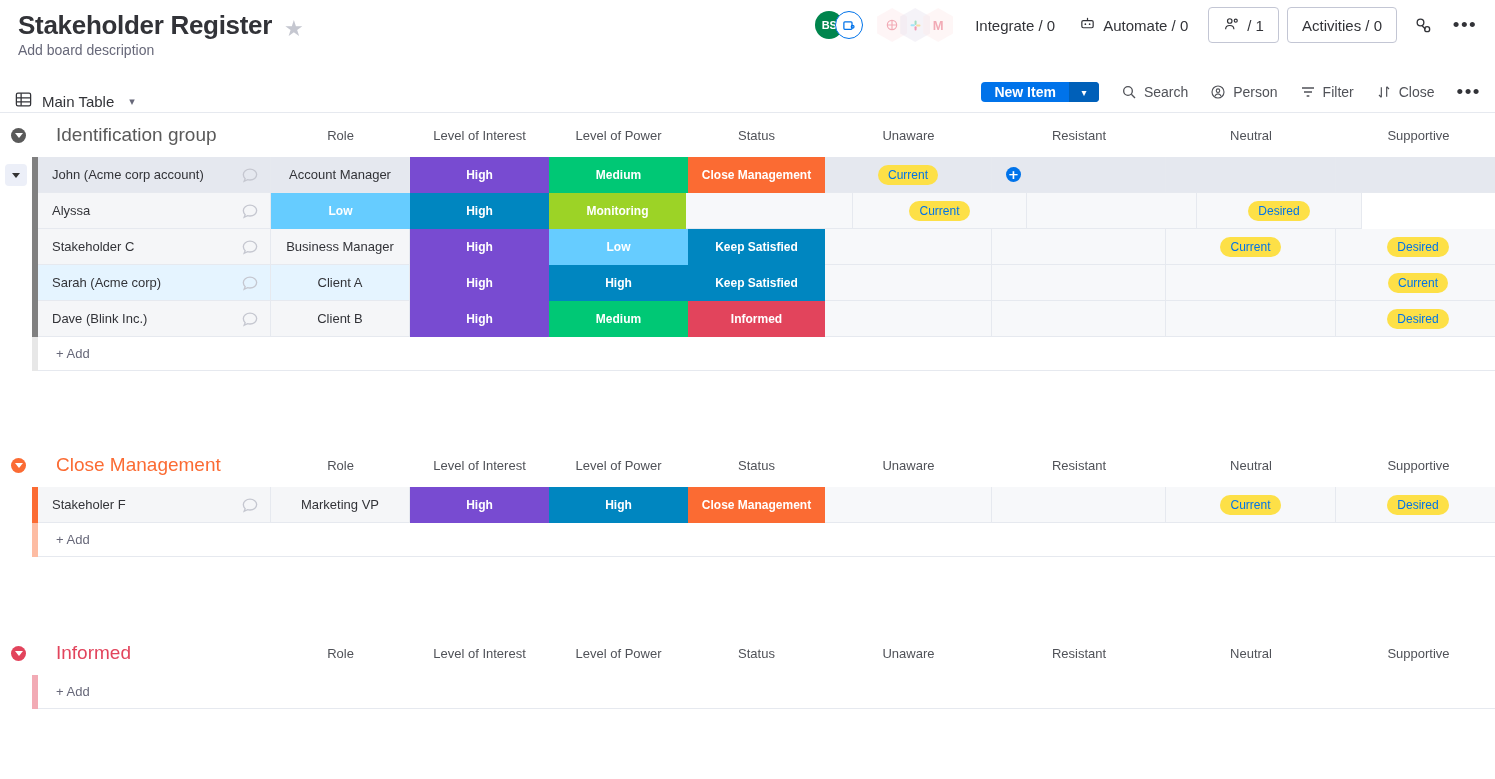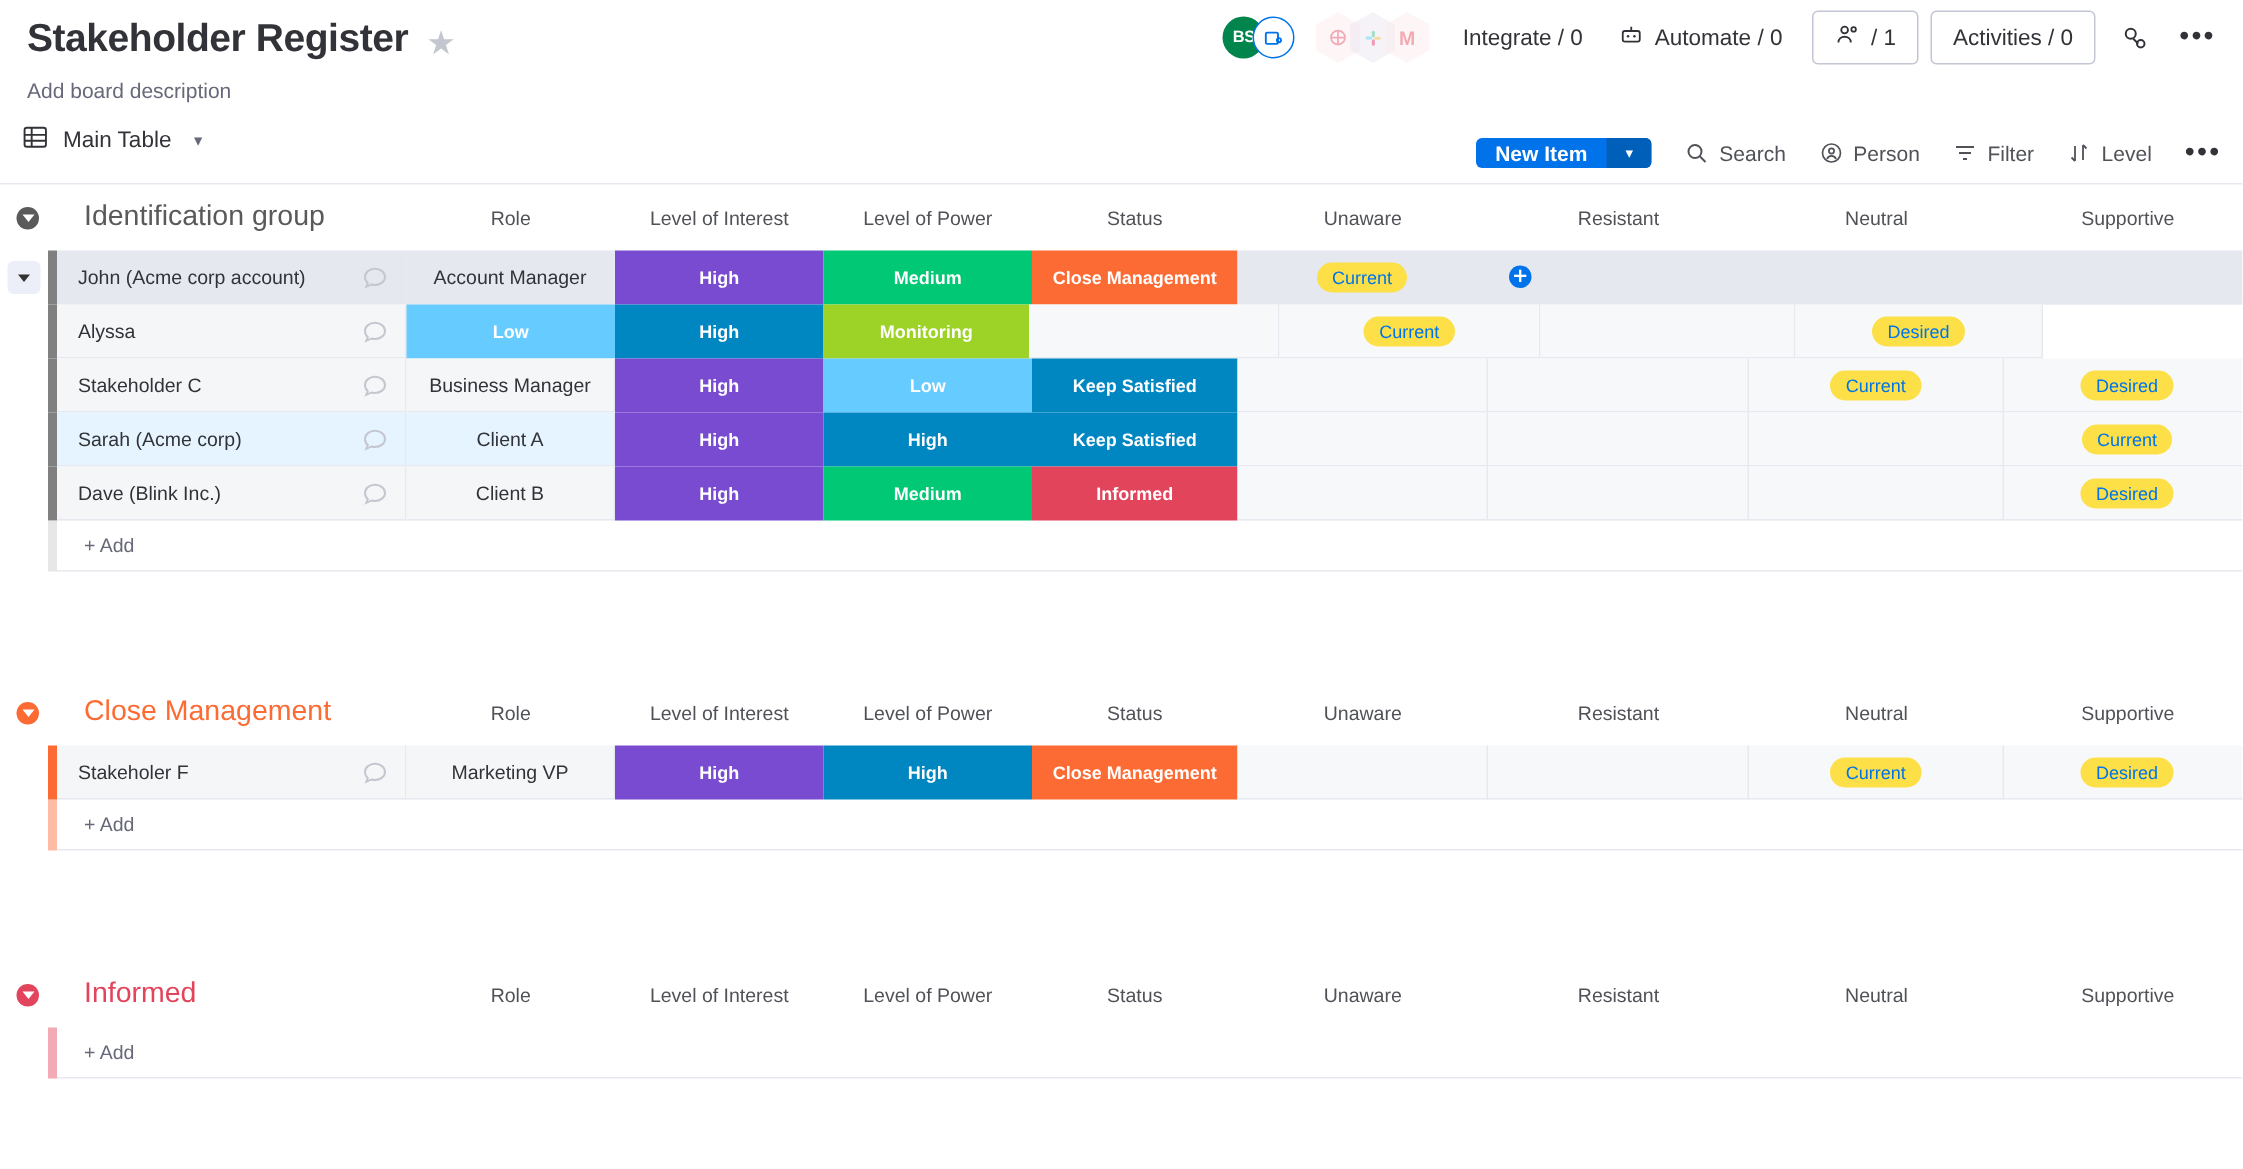--- a/index.html
+++ b/index.html
@@ -14,21 +14,21 @@
 
   
   .board-header { position: relative; padding: 0 0 0 18px; }
   .title-row { display: flex; align-items: flex-start; padding-top: 8px; }
   .board-title {
     font-size: 26px; font-weight: bold; letter-spacing: -0.3px;
     color: #323338; line-height: 34px; margin: 0;
   }
   .star-icon { margin: 10px 0 0 12px; color: #c5c7d0; font-size: 22px; line-height: 1; }
   .board-desc {
-    font-size: 14px; color: #676879; margin-top: 10px;
+    font-size: 14px; color: #676879; margin-top: 0;
   }
 
   
   .header-right {
     position: absolute; top: 4px; right: 14px;
     display: flex; align-items: center; gap: 0;
     height: 42px;
   }
   .avatars { display: flex; align-items: flex-end; position: relative; margin-right: 14px; }
   .av-bs {
@@ -68,21 +68,21 @@
   }
   .icon-btn {
     width: 32px; height: 32px; margin-left: 10px;
     display: flex; align-items: center; justify-content: center;
     cursor: pointer; border-radius: 4px; color: #323338;
   }
   .dots { letter-spacing: 1.5px; font-size: 19px; line-height: 10px; color: #323338; }
 
   
   .viewbar {
-    display: flex; align-items: flex-start;
+    display: flex; align-items: flex-end;
     height: 40px; margin-top: 14px; padding-left: 14px;
     position: relative;
   }
   .view-tab { display: flex; align-items: center; gap: 9px; font-size: 15px; color: #323338; cursor: pointer; }
   .view-tab .chev { font-size: 11px; color: #676879; margin-left: 6px; }
 
   .toolbar {
     position: absolute; right: 14px; top: 0;
     display: flex; align-items: center; height: 40px;
   }
@@ -308,21 +308,21 @@
     <div class="tb-item">
       <svg width="16" height="16" viewBox="0 0 24 24" fill="none" stroke="#505258" stroke-width="2">
         <path d="M3 6h18M6 12h12M10 18h4"></path>
       </svg>
       <span>Filter</span>
     </div>
     <div class="tb-item">
       <svg width="16" height="16" viewBox="0 0 24 24" fill="none" stroke="#505258" stroke-width="1.8">
         <path d="M8 20V5M8 20l-3.5-3.5M16 4v15M16 4l3.5 3.5"></path>
       </svg>
-      <span>Level</span>
+      <span>Close</span>
     </div>
     <div class="tb-item">
       <span class="dots">•••</span>
     </div>
   </div>
 </div>
 
 <div class="board-body">
   <div id="groups-root">
       <div class="group" style="margin-bottom: 72px;">

